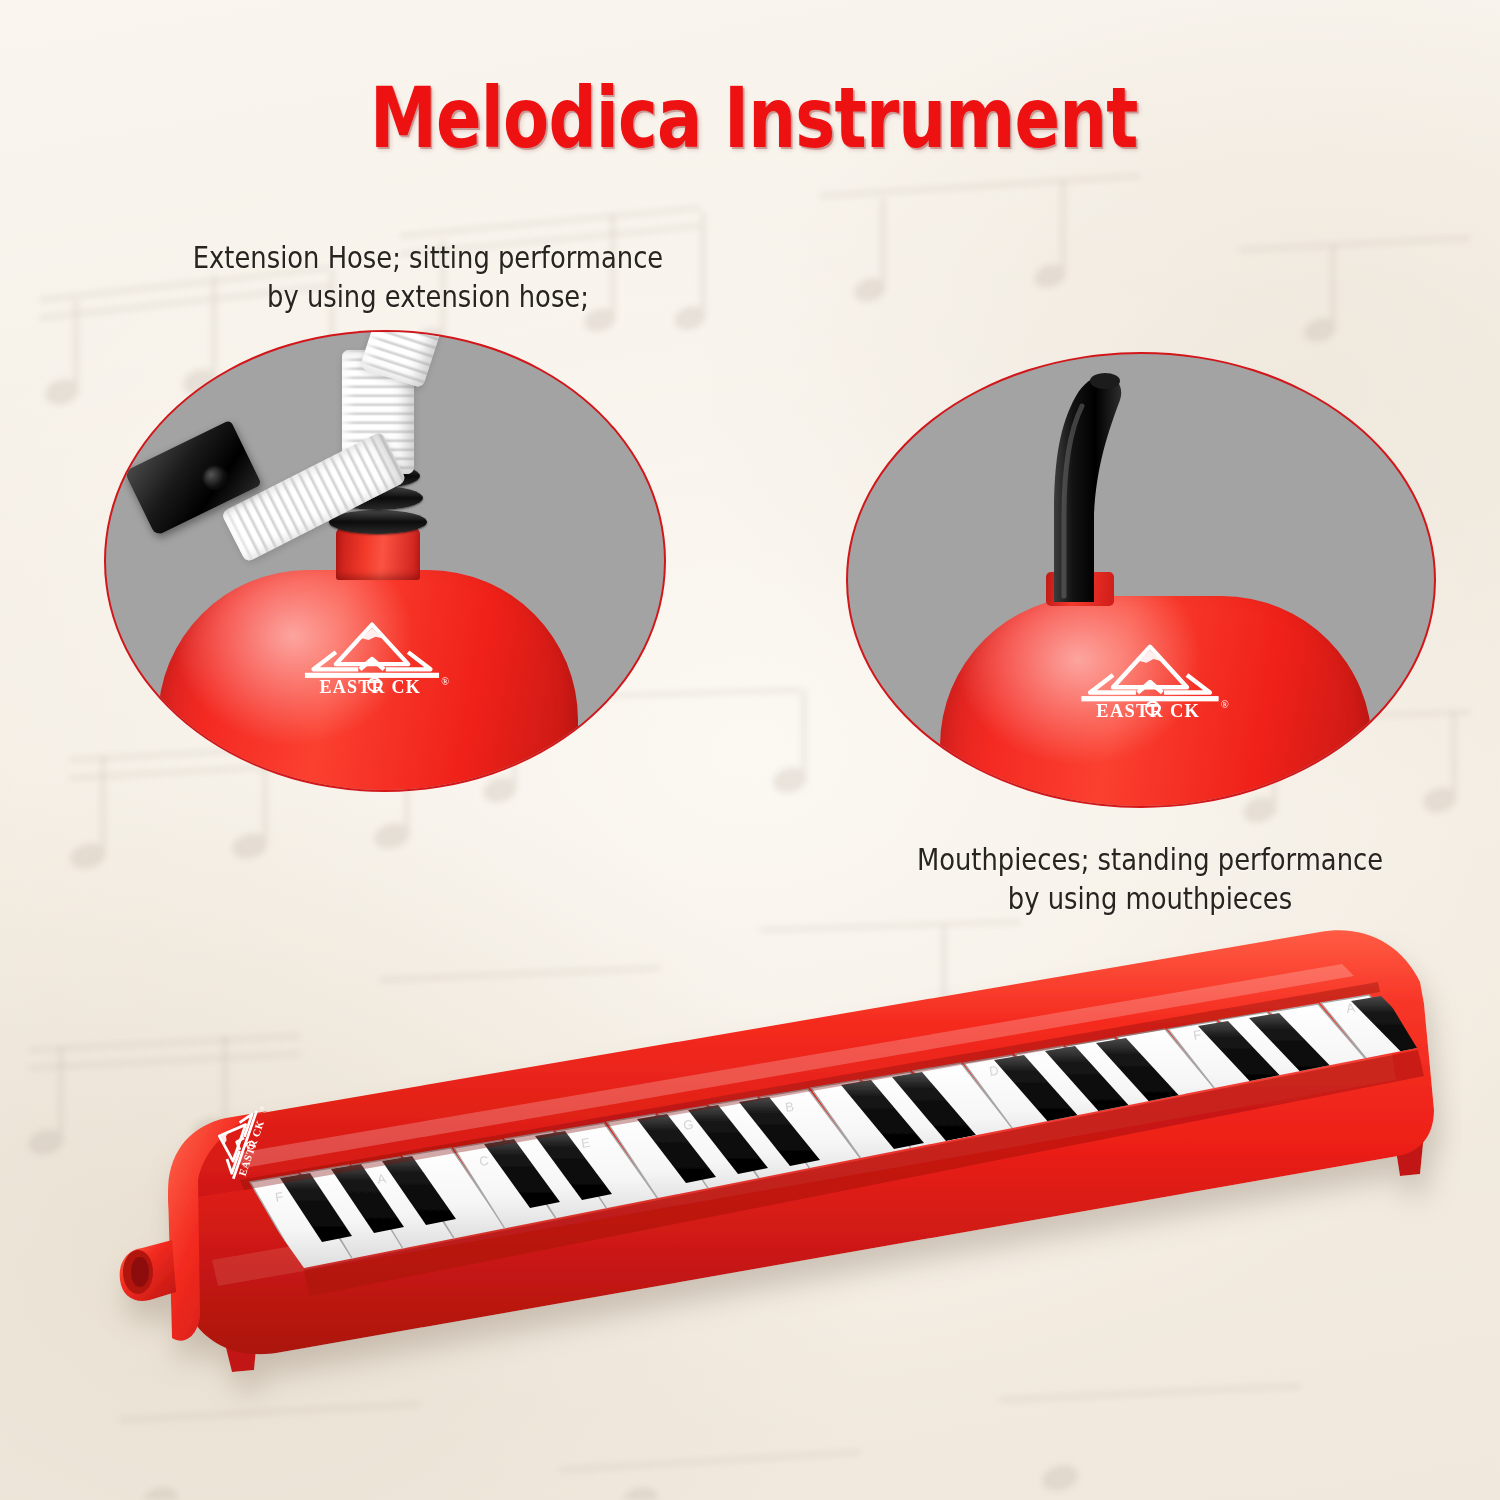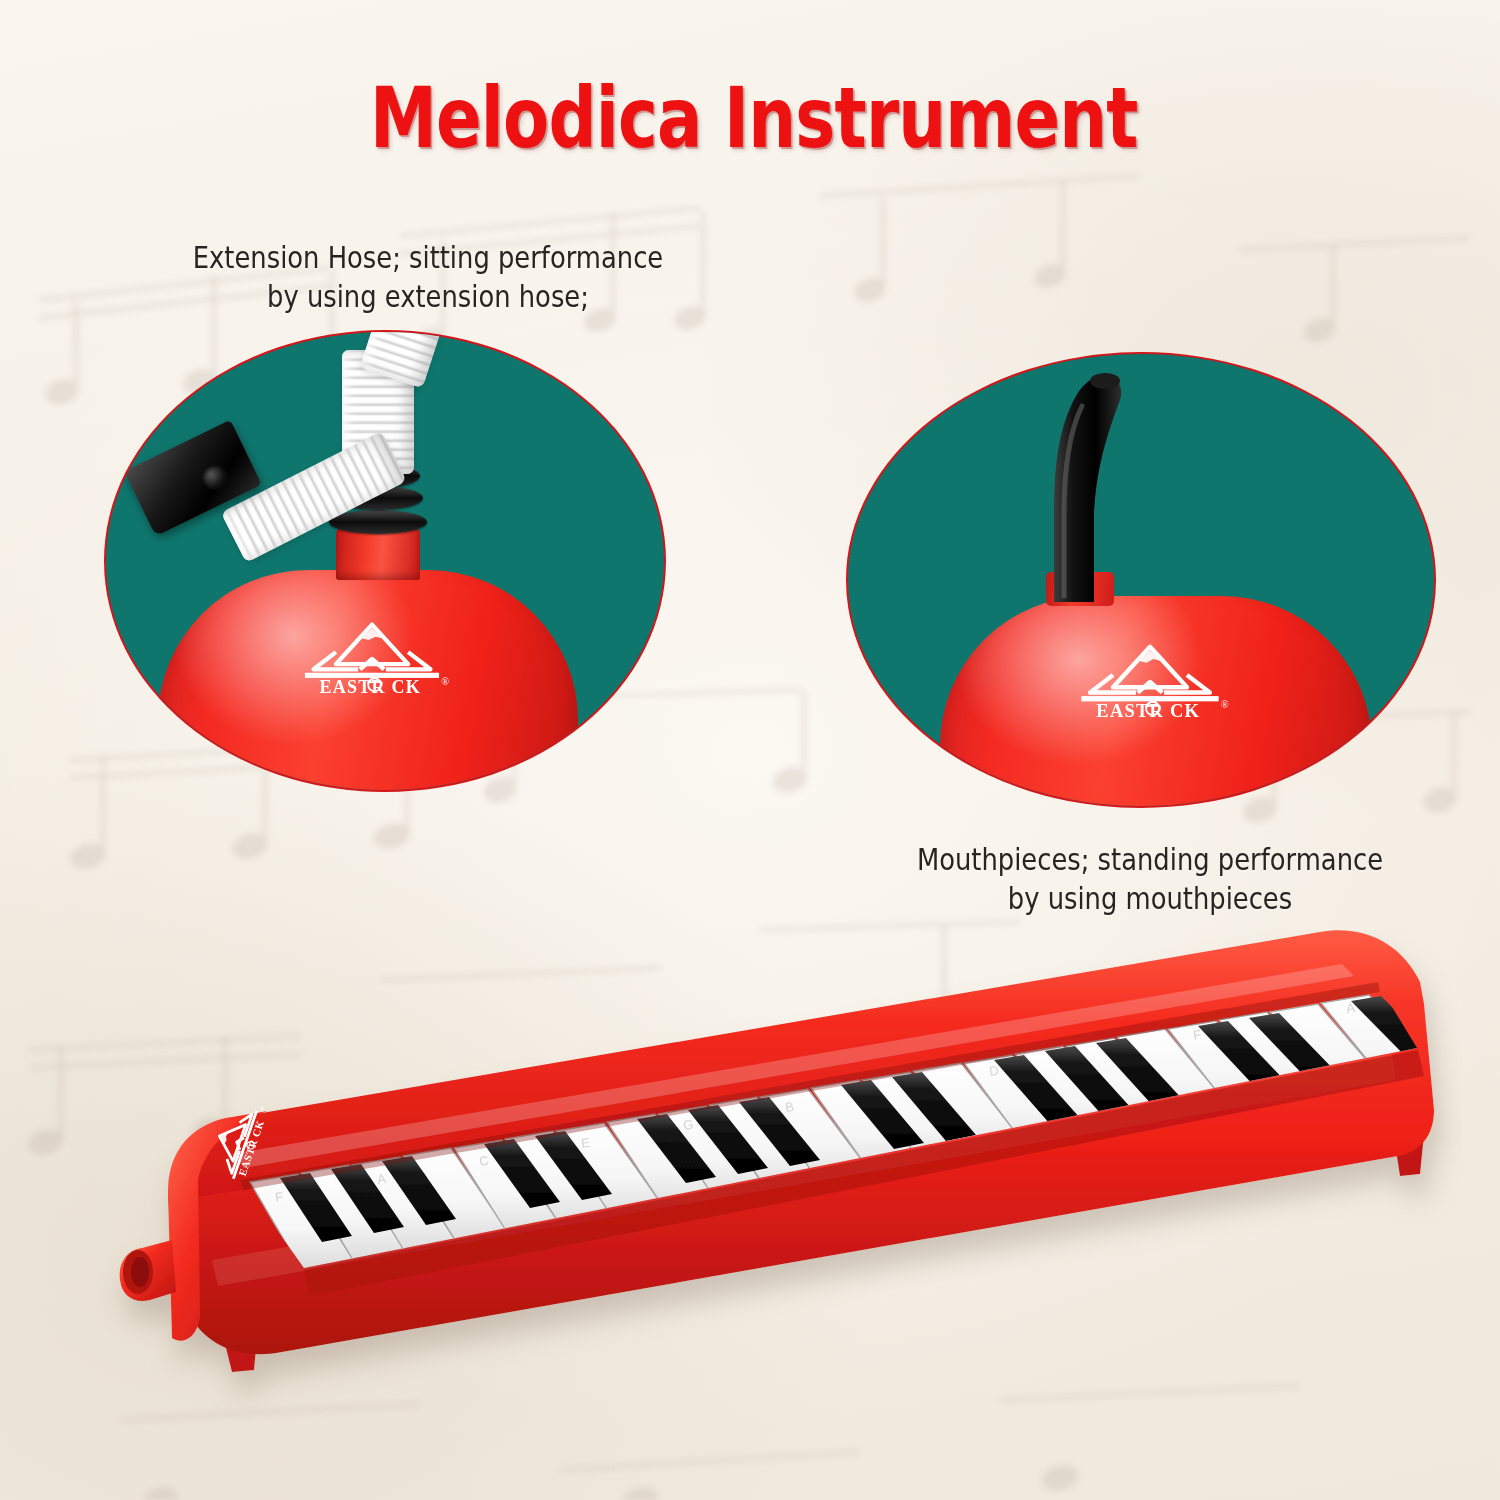--- a/index.html
+++ b/index.html
@@ -49,21 +49,21 @@
     color:#28241f;
     transform:scaleX(.86);
     white-space:pre-line;
     text-shadow:0 1px 2px rgba(255,252,247,.9);
   }
   #caption-hose { top:238px; left:78px; width:700px; text-align:center; transform-origin:center top; }
   #caption-mouth { top:840px; left:800px; width:700px; text-align:center; transform-origin:center top; }
 
   
   .inset { position:absolute; border-radius:50%; overflow:hidden;
-           background:#0f766e; border:2.5px solid #d2161a; z-index:4; }
+           background:#a3a3a3; border:2.5px solid #d2161a; z-index:4; }
   #inset-hose  { left:104px;  top:330px; width:562px; height:462px; }
   #inset-mouth { left:846px;  top:352px; width:590px; height:456px; }
 
   .inset .stage { position:absolute; inset:0; }
 
   
   .stub {
     position:absolute; border-radius:150px 150px 14px 14px;
     background:
       radial-gradient(ellipse 55% 70% at 32% 22%, rgba(255,255,255,.55) 0%, rgba(255,255,255,0) 52%),

